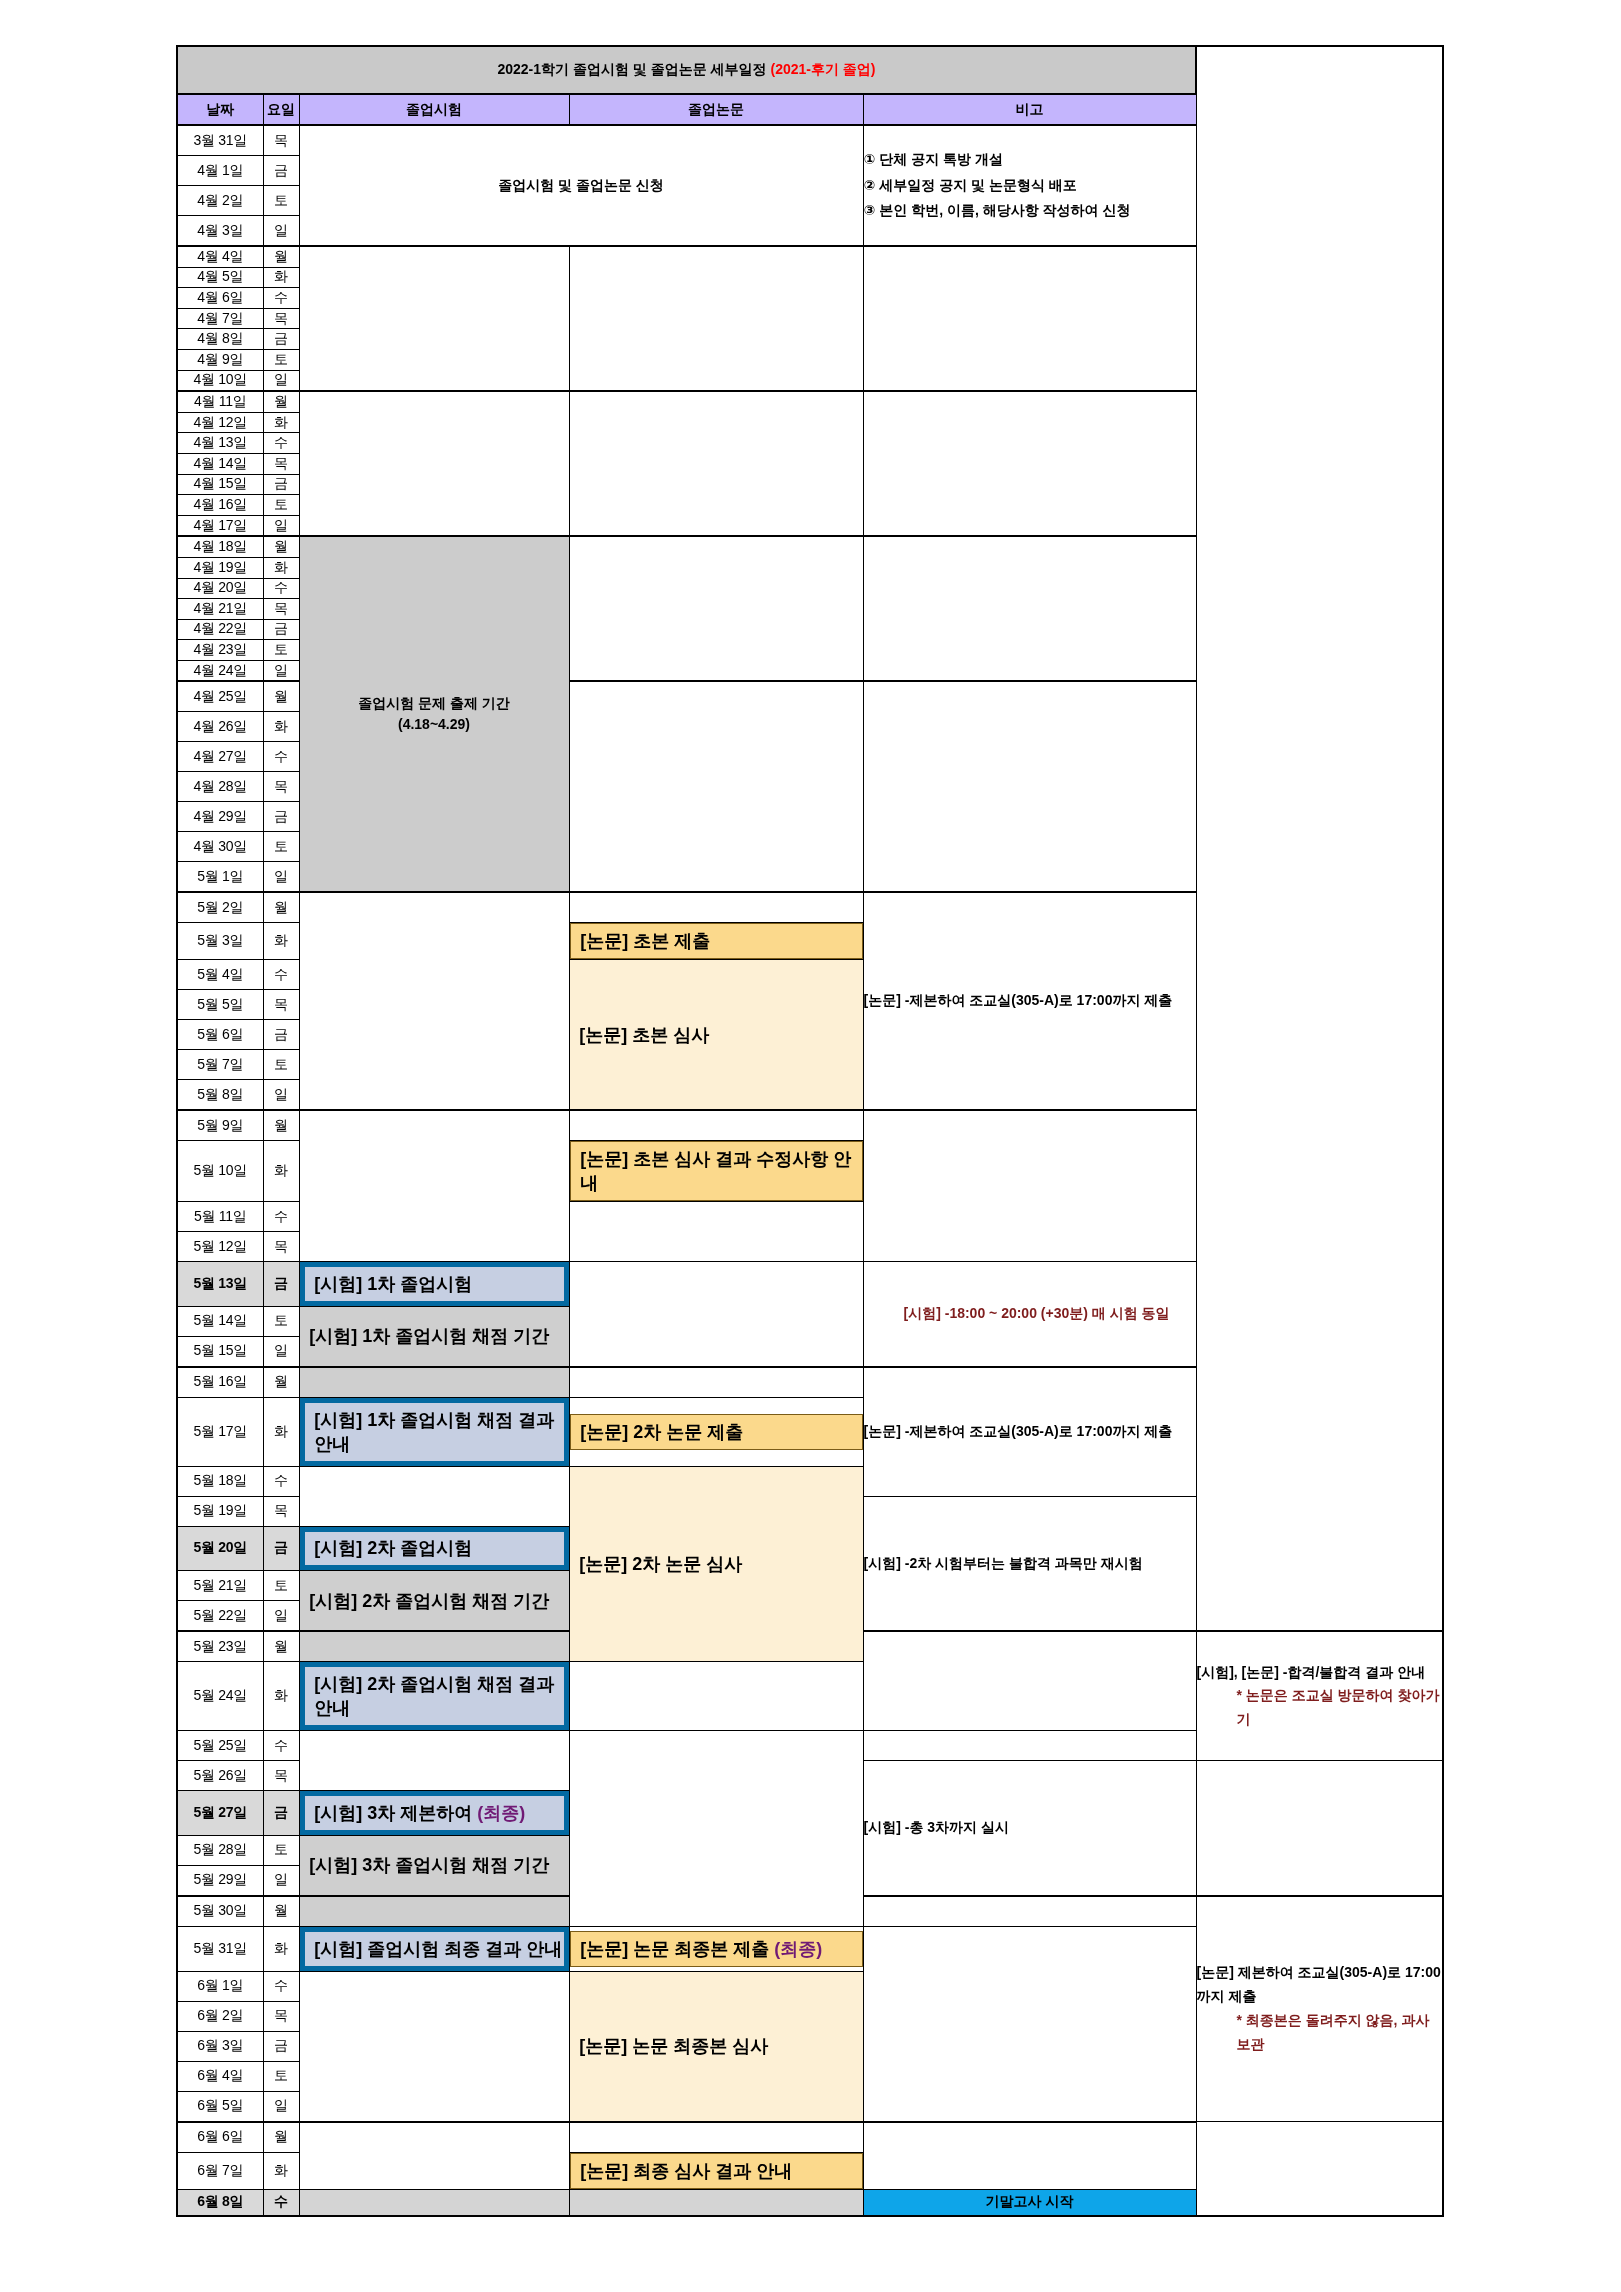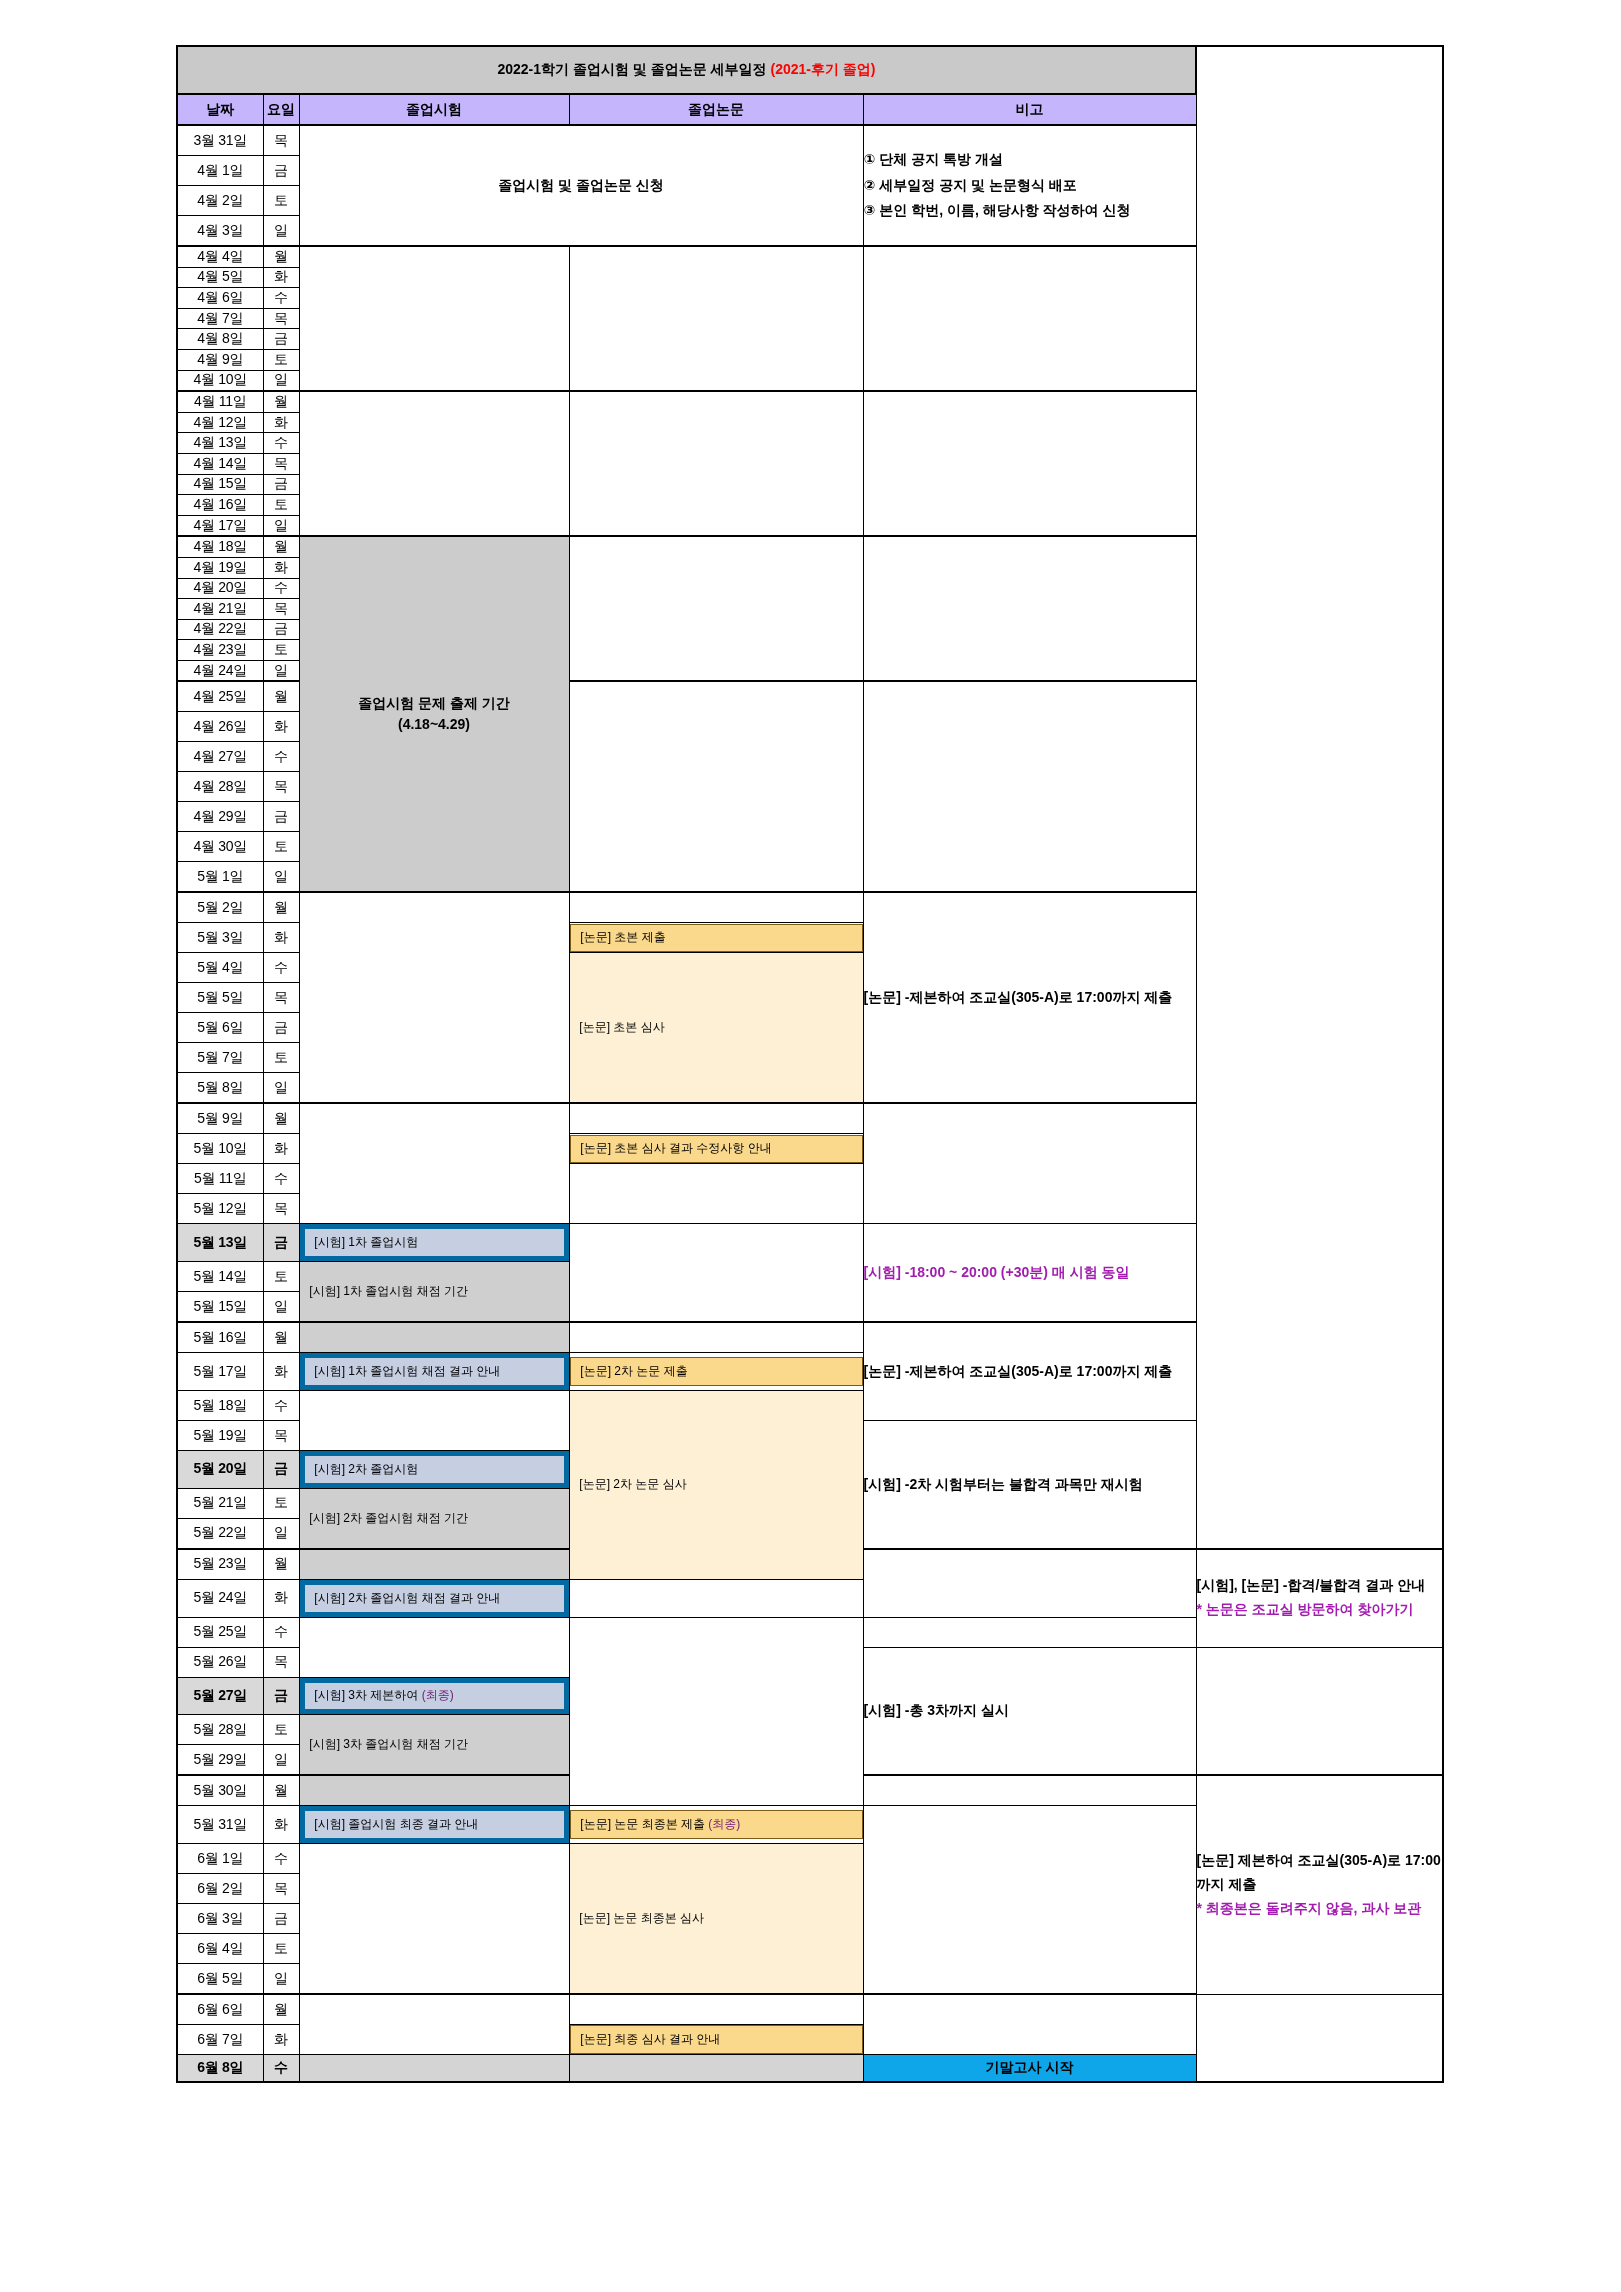--- a/index.html
+++ b/index.html
@@ -97,27 +97,27 @@
     font-size: 13.2px;
     font-weight: bold;
     line-height: 1.85;
   }
   .note-txt {
     padding-left: 13.7px;
     font-size: 12.7px;
     font-weight: bold;
     line-height: 1.7;
   }
-  .note-txt .red { color: #a21caf; }
+  .note-txt .red { color: #7f1d1d; margin-left: 40px; }
   .bar {
     display: block;
     box-sizing: border-box;
     width: 100%;
-    font-size: 12px;
-    font-weight: normal;
+    font-size: 18px;
+    font-weight: bold;
     padding: 4.9px 0 4.9px 9.8px;
   }
   .bar-thesis-head {
     background: #fbd98c;
     border: 1px solid #7a5c18;
   }
   .bar-thesis-body {
     background: #fdf0d5;
     padding-top: 15.7px;
     padding-bottom: 15.7px;

